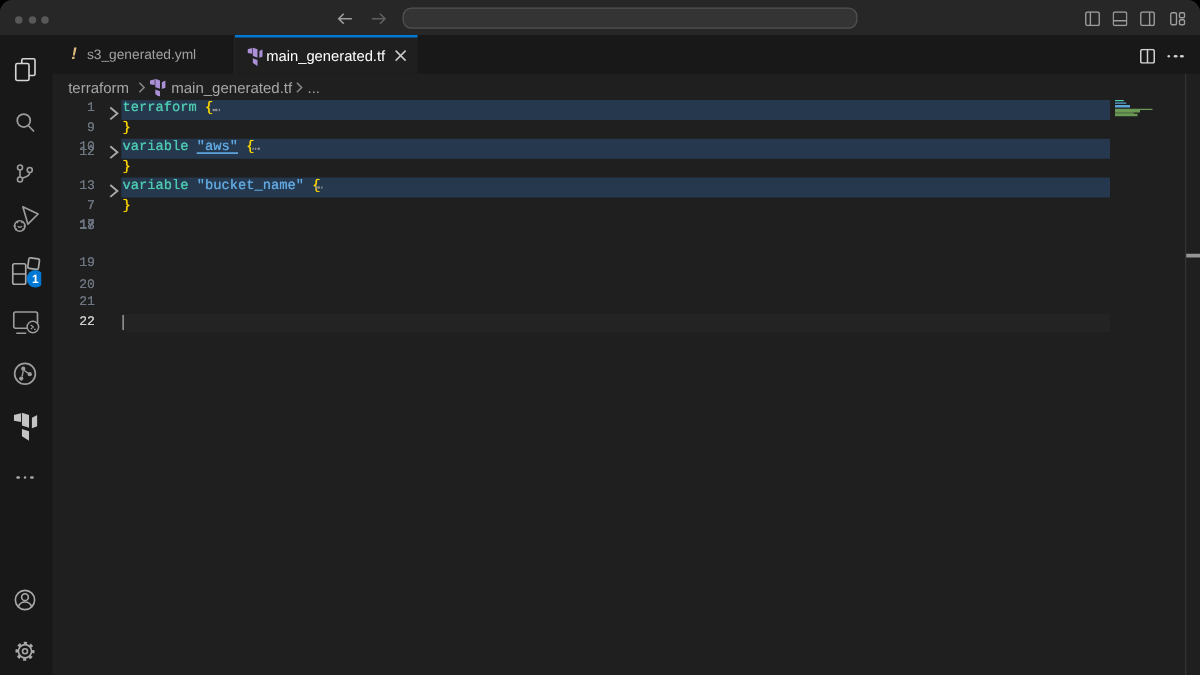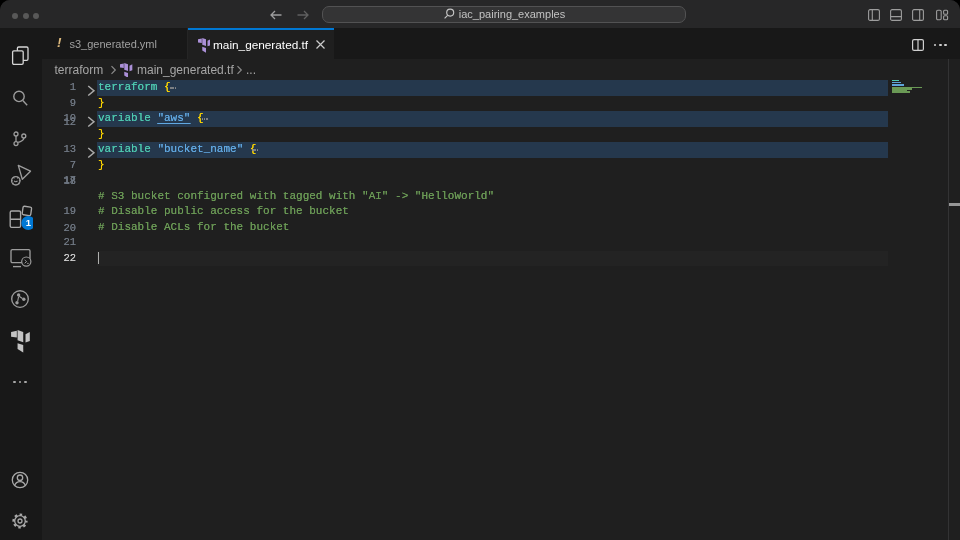--- a/index.html
+++ b/index.html
@@ -18,25 +18,20 @@
   <div class="abs" style="left:32.5px;top:12.5px;width:6px;height:6px;border-radius:50%;background:#585858"></div>
 
   <svg class="abs" style="left:269px;top:8px" width="14" height="14" viewBox="0 0 14 14">
       <path d="M12.5 7H2.5M6 3L2 7l4 4" stroke="#9d9d9d" stroke-width="1.3" fill="none"></path>
     </svg>
   <svg class="abs" style="left:296px;top:8px" width="14" height="14" viewBox="0 0 14 14">
       <path d="M1.5 7h10M8 3l4 4-4 4" stroke="#606060" stroke-width="1.3" fill="none"></path>
     </svg>
 
   <div class="abs" style="left:322px;top:6px;width:364px;height:16.5px;background:#343435;border:1px solid #525253;border-radius:7px;box-sizing:border-box"></div>
-  <div class="abs" style="left:322px;top:6px;width:364px;height:17px;text-align:center;line-height:17px;color:#c2c2c2;font-size:11px">
-    <svg width="12" height="12" viewBox="0 0 12 12" style="vertical-align:-2px;margin-right:4px">
-        <circle cx="7.2" cy="4.6" r="3.5" stroke="#c6c6c6" stroke-width="1.15" fill="none"></circle>
-        <path d="M4.6 7.3L1.6 10.4" stroke="#c6c6c6" stroke-width="1.15"></path>
-      </svg>iac_pairing_examples</div>
 
   <svg class="abs" style="left:868px;top:9px" width="12" height="12" viewBox="0 0 12 12">
       <rect x="0.6" y="0.6" width="10.8" height="10.8" rx="1.5" stroke="#9d9d9d" stroke-width="1.1" fill="none"></rect>
       <path d="M4.3 0.6v10.8" stroke="#9d9d9d" stroke-width="1.1"></path>
     </svg>
   <svg class="abs" style="left:890px;top:9px" width="12" height="12" viewBox="0 0 12 12">
       <rect x="0.6" y="0.6" width="10.8" height="10.8" rx="1.5" stroke="#9d9d9d" stroke-width="1.1" fill="none"></rect>
       <path d="M0.6 7.6h10.8" stroke="#9d9d9d" stroke-width="1.1"></path>
     </svg>
   <svg class="abs" style="left:912px;top:9px" width="12" height="12" viewBox="0 0 12 12">
@@ -197,27 +192,24 @@
       <path d="M1.8 1.2L6.3 5 1.8 8.8" stroke="#a9a9a9" stroke-width="1.25" fill="none"></path>
     </svg>
   <div class="code" style="top:142px"><span class="kw">variable</span> <span class="str">"bucket_name"</span> <span class="br">{</span></div>
 
   <div class="num" style="top:157.5px">7</div>
   <div class="code" style="top:157.5px"><span class="br">}</span></div>
 
   <div class="num" style="top:173px">17</div>
 
   <div class="num" style="top:174px">18</div>
-  <div class="code cm" style="top:188.5px"># S3 bucket configured with tagged with "AI" -&gt; "HelloWorld"</div>
 
   <div class="num" style="top:204px">19</div>
-  <div class="code cm" style="top:204px"># Disable public access for the bucket</div>
 
   <div class="num" style="top:221px">20</div>
-  <div class="code cm" style="top:219.5px"># Disable ACLs for the bucket</div>
 
   <div class="num" style="top:235px">21</div>
 
   <div class="abs" style="left:96.5px;top:250.5px;width:791.5px;height:15.5px;background:rgba(255,255,255,0.02)"></div>
   <div class="num" style="top:250.5px;color:#cccccc">22</div>
   <div class="abs" style="left:98px;top:251.5px;width:1.3px;height:12.5px;background:#aeafad"></div>
 
   <div class="fdot" style="left:170px;top:87px"></div>
     <div class="fdot" style="left:172.4px;top:87px"></div>
     <div class="fdot" style="left:174.8px;top:87px"></div>

